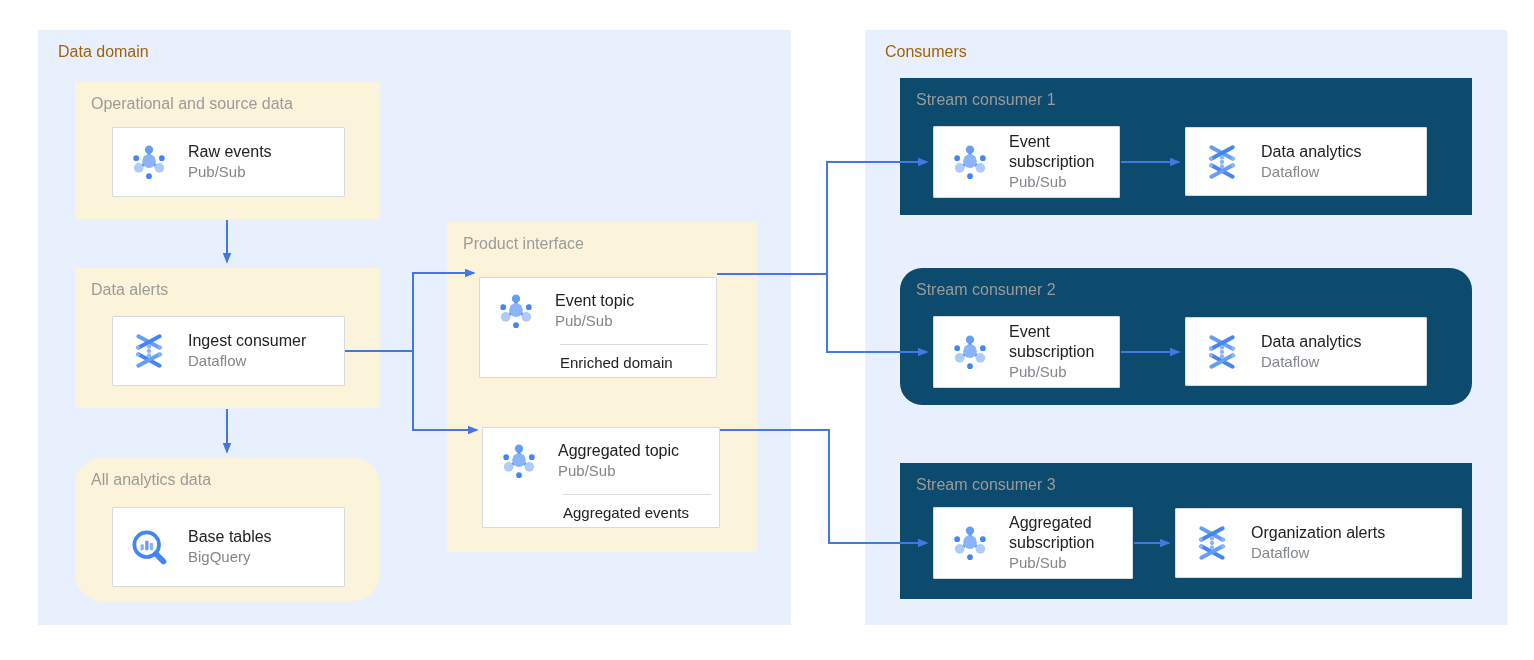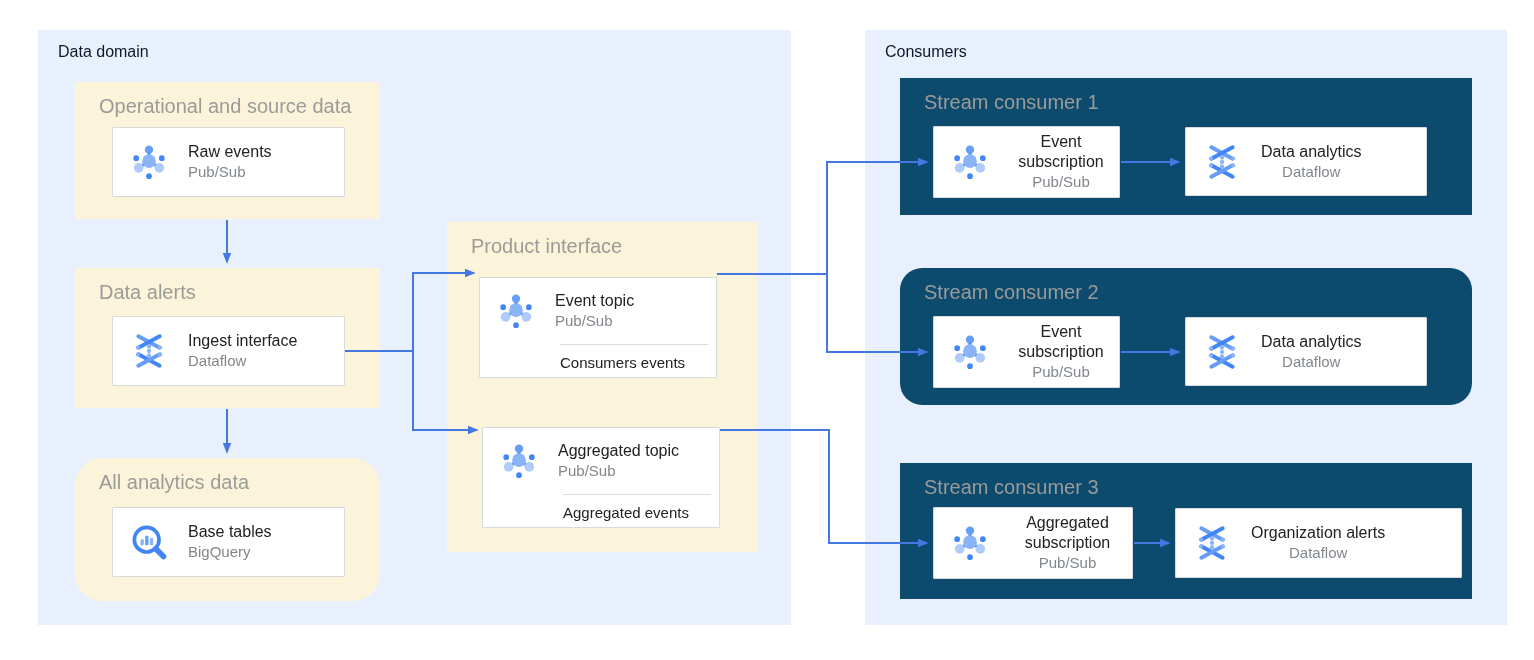--- a/index.html
+++ b/index.html
@@ -1,23 +1,23 @@
 <!DOCTYPE html>
 <html><head>
 <meta charset="utf-8">
 <style>
   html,body{margin:0;padding:0;background:#ffffff;}
   .page{position:relative;width:1534px;height:660px;background:#ffffff;overflow:hidden;
         font-family:"Liberation Sans", sans-serif;}
   .container{position:absolute;background:#E8F0FD;}
-  .container-label{position:absolute;left:20px;top:13px;font-size:16px;color:#0f172a;}
+  .container-label{position:absolute;left:20px;top:13px;font-size:16px;color:#a16207;}
   .group{position:absolute;}
   .group.yellow{background:#FCF3DB;}
   .group.pink{background:#0c4a6e;}
-  .group-label{position:absolute;left:24px;top:13px;font-size:20px;color:#9B9B98;}
+  .group-label{position:absolute;left:16px;top:13px;font-size:16px;color:#9B9B98;}
   .card{position:absolute;background:#ffffff;border:1px solid #D8DADD;box-sizing:border-box;
         border-radius:1px;}
   .card.row{display:flex;align-items:center;}
   .icon{width:40px;height:40px;margin-left:16px;flex:none;}
   .txt{margin-left:19px;padding-right:6px;}
   .title{font-size:16px;line-height:20px;color:#212224;}
   .sub{font-size:15px;line-height:20px;color:#82878C;}
   .topic-top{display:flex;align-items:center;height:66px;}
   .topic-note{margin:0 8px 0 80px;border-top:1.5px solid #DADCE0;padding-top:9px;
               font-size:15px;color:#212224;}
@@ -88,29 +88,29 @@
       </div>
     </div>
 
     <div class="group yellow" style="left:37px;top:238px;width:305px;height:140px;">
       <div class="group-label">Data alerts</div>
       <div class="card row" style="left:37px;top:48px;width:233px;height:70px;">
         <svg class="icon">
             <use href="#sym-dataflow"></use>
           </svg>
         <div class="txt">
-          <div class="title">Ingest interface</div>
+          <div class="title">Ingest consumer</div>
           <div class="sub">Dataflow</div>
         </div>
       </div>
     </div>
 
     <div class="group yellow" style="left:37px;top:428px;width:305px;height:143px;border-radius:27px;">
       <div class="group-label">All analytics data</div>
-      <div class="card row" style="left:37px;top:49px;width:233px;height:70px;">
+      <div class="card row" style="left:37px;top:49px;width:233px;height:80px;">
         <svg class="icon">
             <use href="#sym-bigquery"></use>
           </svg>
         <div class="txt">
           <div class="title">Base tables</div>
           <div class="sub">BigQuery</div>
         </div>
       </div>
     </div>
 
@@ -120,39 +120,39 @@
       <div class="card" style="left:32px;top:55px;width:238px;height:101px;">
         <div class="topic-top">
           <svg class="icon">
               <use href="#sym-pubsub"></use>
             </svg>
           <div class="txt">
             <div class="title">Event topic</div>
             <div class="sub">Pub/Sub</div>
           </div>
         </div>
-        <div class="topic-note">Consumers events</div>
+        <div class="topic-note">Enriched domain</div>
       </div>
 
       <div class="card" style="left:35px;top:205px;width:238px;height:101px;">
         <div class="topic-top">
           <svg class="icon">
               <use href="#sym-pubsub"></use>
             </svg>
           <div class="txt">
             <div class="title">Aggregated topic</div>
             <div class="sub">Pub/Sub</div>
           </div>
         </div>
         <div class="topic-note">Aggregated events</div>
       </div>
     </div>
   </div>
 
-  <div class="container" style="left:865px;top:30px;width:642px;height:595px;text-align:center;">
+  <div class="container" style="left:865px;top:30px;width:642px;height:595px;">
     <div class="container-label">Consumers</div>
 
     <div class="group pink" style="left:35px;top:48px;width:572px;height:137px;">
       <div class="group-label">Stream consumer 1</div>
       <div class="card row" style="left:33px;top:48px;width:187px;height:72px;">
         <svg class="icon">
             <use href="#sym-pubsub"></use>
           </svg>
         <div class="txt">
           <div class="title">Event subscription</div>

